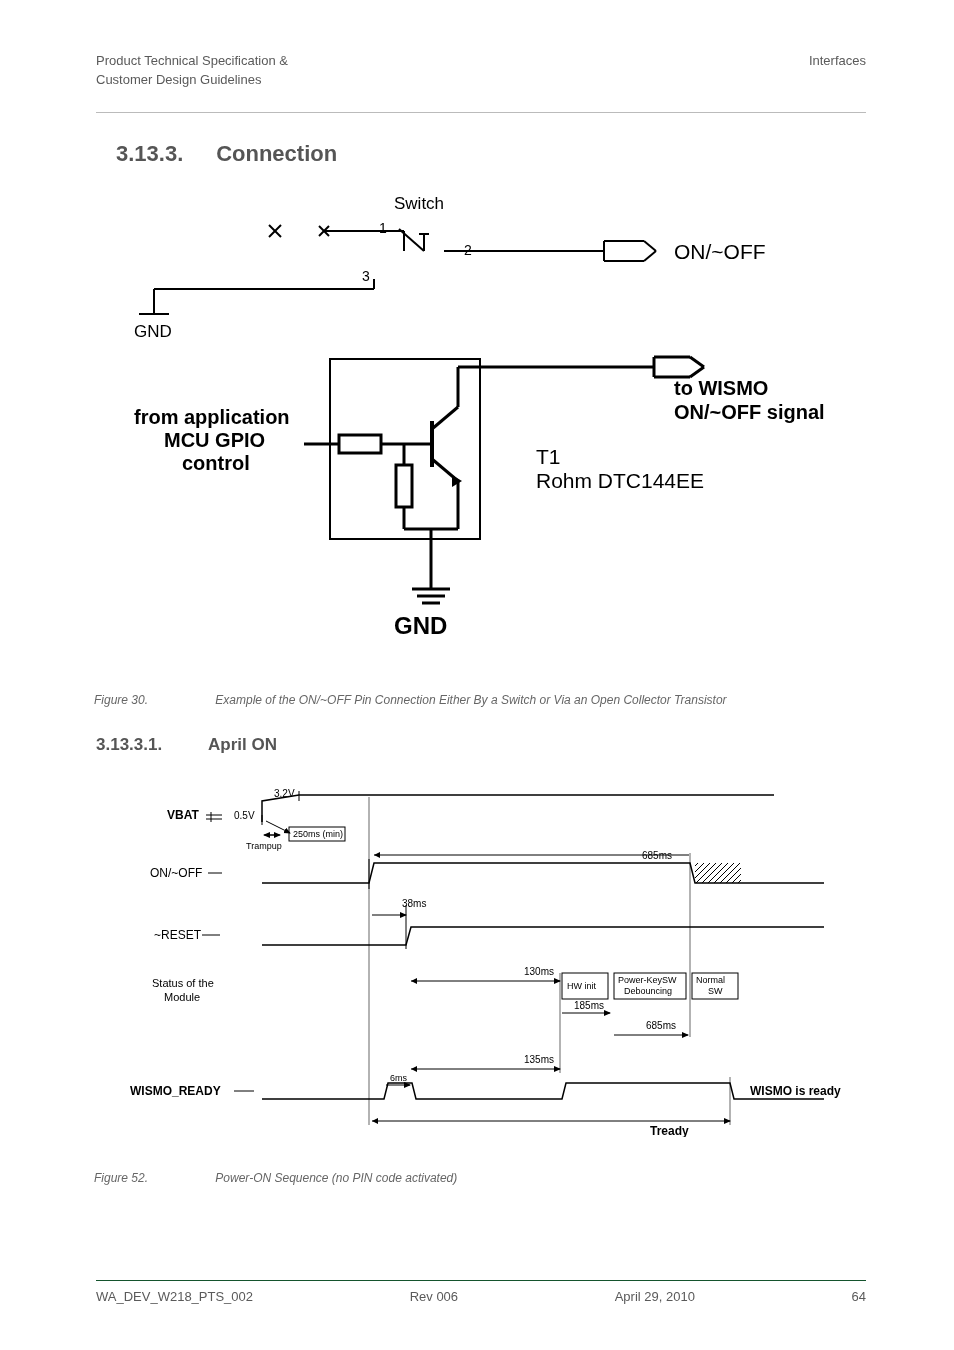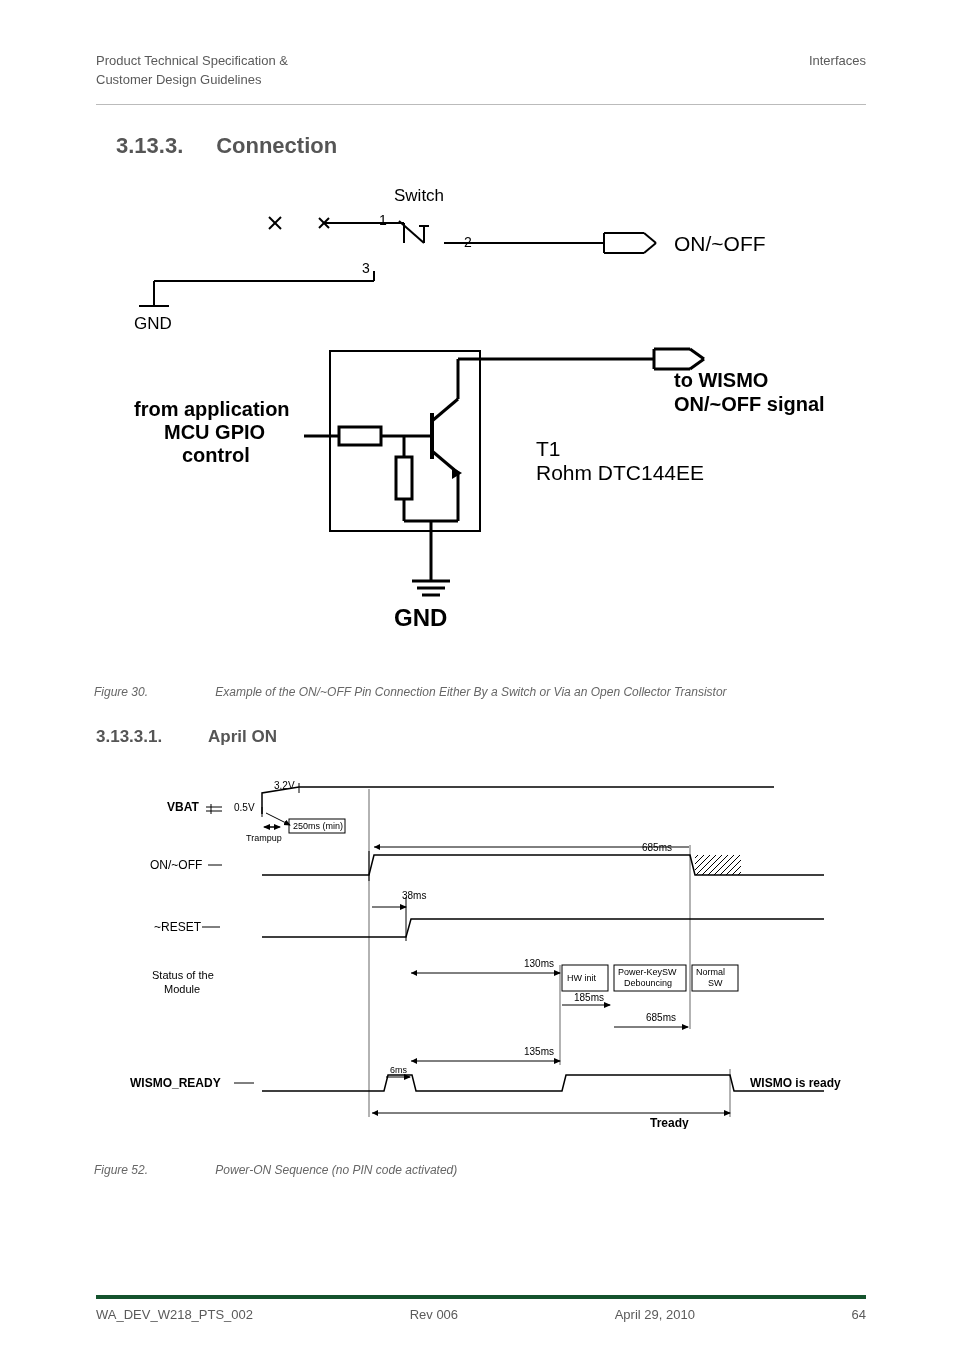--- a/index.html
+++ b/index.html
@@ -10,21 +10,21 @@
       font-family: Arial, Helvetica, sans-serif;
       color: #000;
       position: relative;
       padding: 52px 88px 40px 96px;
     }
     .header {
       display: flex;
       justify-content: space-between;
       font-size: 13px;
       color: #5a5a5a;
-      padding-bottom: 14px;
+      padding-bottom: 22px;
       border-bottom: 1px solid #bbb;
       margin-bottom: 28px;
     }
     .header-left { line-height: 1.45; }
     .header-right { padding-top: 1px; text-align: right; }
 
     .h2 {
       font-size: 22px;
       font-weight: bold;
       color: #555;
@@ -44,22 +44,22 @@
     .figcaption {
       font-size: 12px;
       font-style: italic;
       color: #666;
       margin-top: 30px;
     }
     .figcaption .fignum { display:inline-block; width: 118px; }
 
     .footer {
       position: absolute;
-      left: 96px; right: 88px; bottom: 28px;
-      border-top: 4px solid #14532d;
+      left: 96px; right: 88px; bottom: 46px;
+      border-top: 1px solid #14532d;
       padding-top: 8px;
       display: flex;
       justify-content: space-between;
       font-size: 13px;
       color: #5a5a5a;
     }
     svg text { font-family: Arial, Helvetica, sans-serif; }
   </style>
 </head>
 <body>

